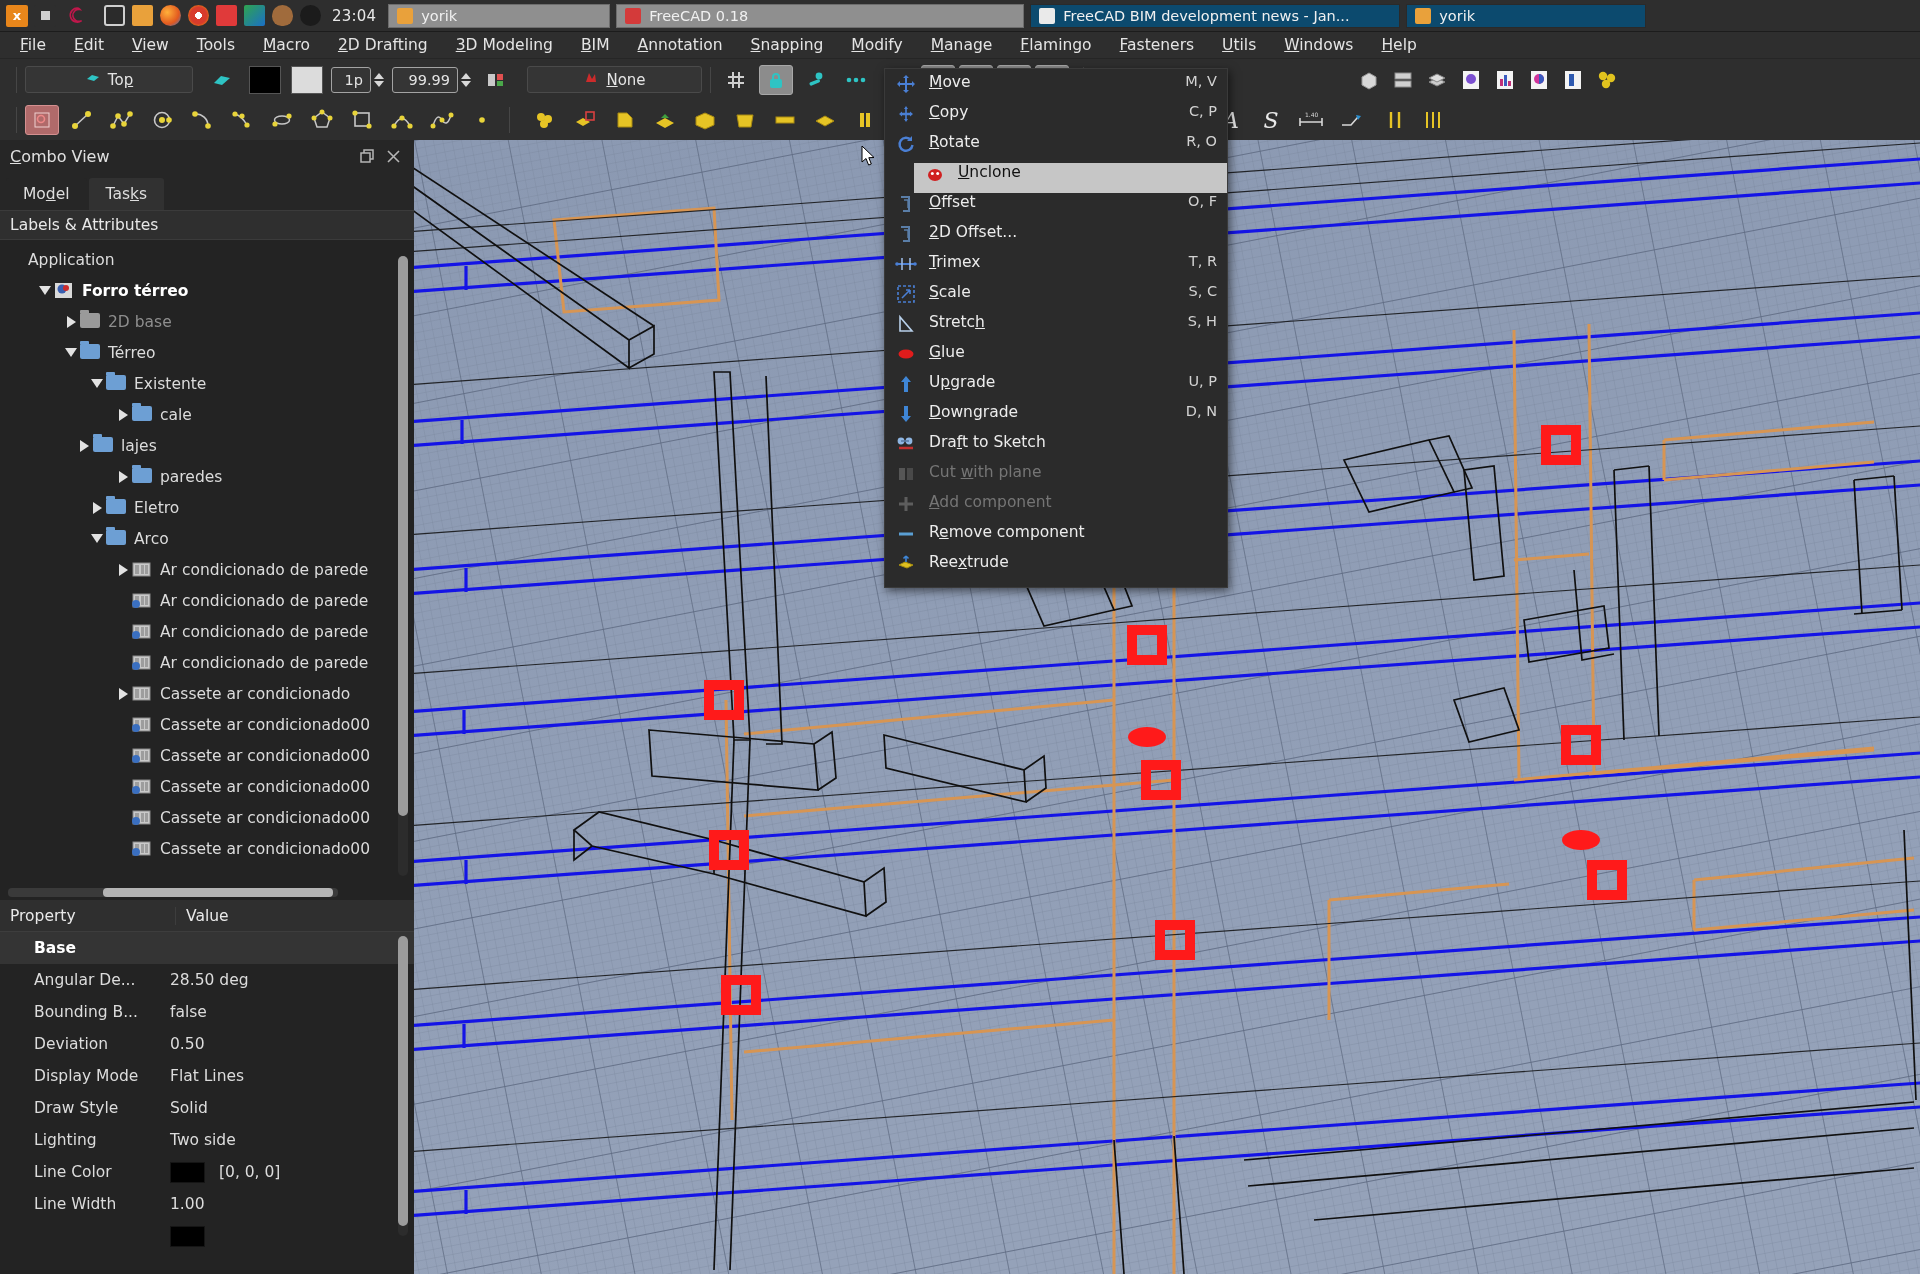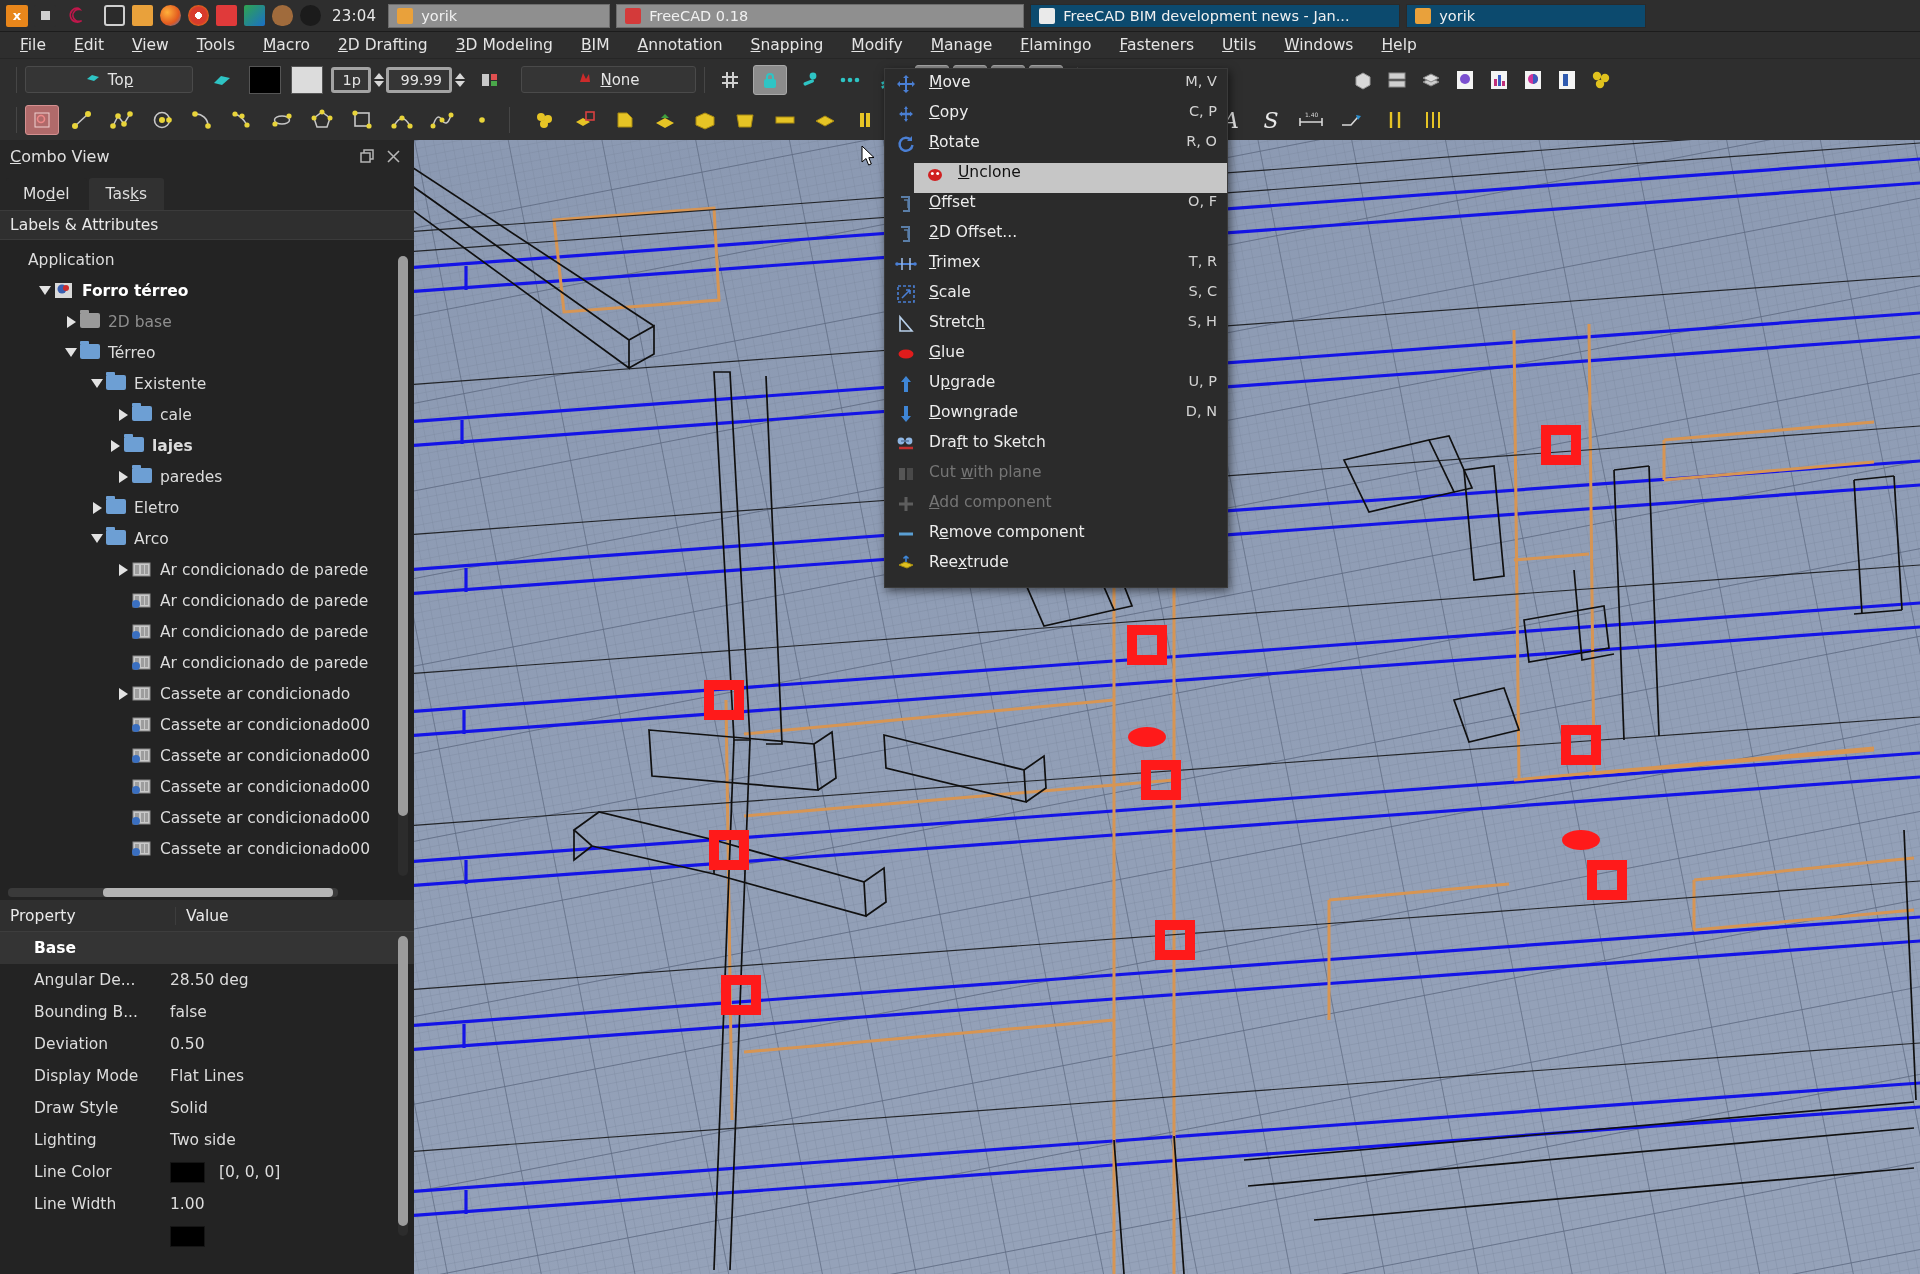--- a/index.html
+++ b/index.html
@@ -51,21 +51,21 @@
     background:#2e2e2e; display:flex; align-items:center; gap:0px; padding-left:8px;
   }
   .tsep { width:1px; height:26px; background:#464646; margin:0 8px; flex:none;}
   .tbtn { width:34px; height:30px; display:flex; align-items:center; justify-content:center; flex:none;
           border-radius:3px;}
   .tbtn.on { background:#8c8c8c; border:1px solid #a8a8a8;}
   .combo-wd { height:27px; min-width:145px; background:#353535; border:1px solid #4a4a4a; border-radius:3px;
               display:flex; align-items:center; justify-content:center; gap:7px; color:#e4e4e4; font-size:15px;
               padding:0 10px; flex:none;}
   .swatch { width:28px; height:26px; border:1px solid #555; flex:none;}
-  .numfld { height:26px; background:#353535; border:3px solid #a3a3a3; border-radius:3px; color:#e4e4e4;
+  .numfld { height:26px; background:#353535; border:1px solid #a3a3a3; border-radius:3px; color:#e4e4e4;
             font-size:14.5px; display:flex; align-items:center; justify-content:flex-end; padding:0 7px; flex:none;}
   .spin { width:15px; height:26px; display:flex; flex-direction:column; justify-content:center; align-items:center;
           gap:2px; flex:none; }
   .spin i { width:0;height:0;border-left:5px solid transparent;border-right:5px solid transparent; display:block;}
   .spin .up { border-bottom:6px solid #d8d8d8; }
   .spin .dn { border-top:6px solid #d8d8d8; }
 
   
   #combo {
     position:absolute; left:0; top:140px; width:414px; height:1134px; background:#262626;
@@ -215,21 +215,21 @@
   </div>
   <span class="swatch" style="background:#000000;margin-left:10px;width:32px;height:28px;"></span>
   <span class="swatch" style="background:#dcdcdc;margin-left:10px;width:32px;height:28px;"></span>
   <div class="numfld" style="width:40px;margin-left:8px;">
     <span>1p</span>
   </div>
   <div class="spin">
       <i class="up"></i>
       <i class="dn"></i>
     </div>
-  <div class="numfld" style="width:66px;">
+  <div class="numfld" style="width:66px;margin-left:6px;">
     <span>99.99</span>
   </div>
   <div class="spin">
       <i class="up"></i>
       <i class="dn"></i>
     </div>
   <div class="tbtn" style="margin-left:6px;">
     <svg width="20" height="18" viewBox="0 0 20 18">
         <rect x="2" y="3" width="7" height="12" fill="#c8c8c8"></rect>
         <rect x="11" y="3" width="6" height="6" fill="#e05050"></rect>
@@ -634,21 +634,21 @@
         </div>
         <div class="trow" style="padding-left: 114px;">
           <span class="arr">
             <i class="r"></i>
           </span>
           <span class="ticon">
             <span class="folder"></span>
           </span>
           <span>cale</span>
         </div>
-        <div class="trow" style="padding-left: 106px; font-weight: bold;">
+        <div class="trow" style="padding-left: 75px;">
           <span class="arr">
             <i class="r"></i>
           </span>
           <span class="ticon">
             <span class="folder"></span>
           </span>
           <span>lajes</span>
         </div>
         <div class="trow" style="padding-left: 114px;">
           <span class="arr">

